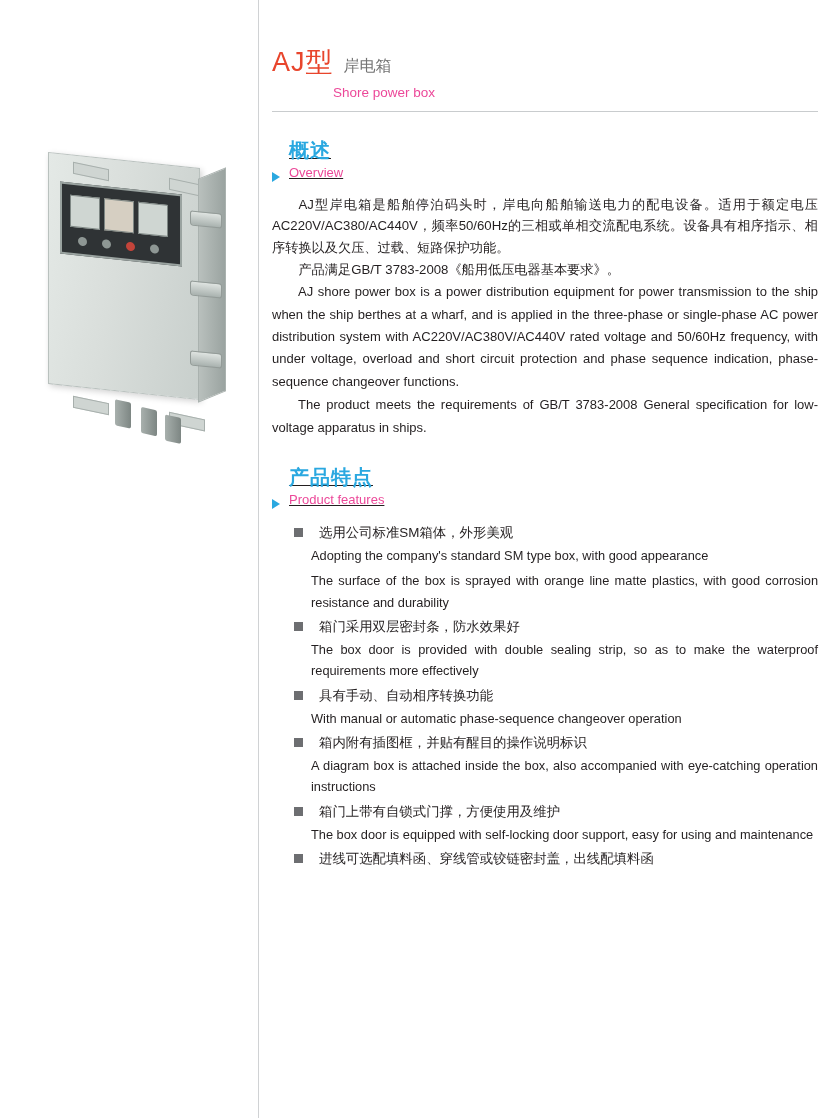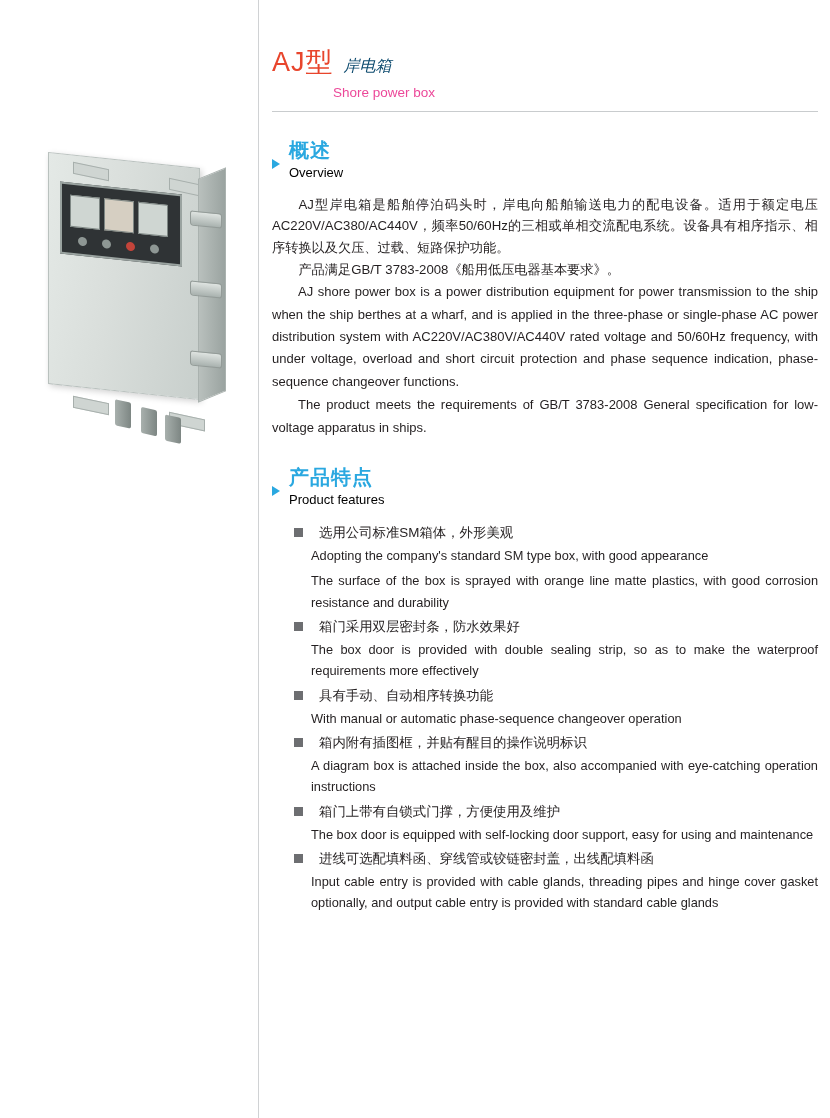--- a/index.html
+++ b/index.html
@@ -150,61 +150,61 @@
     align-items: baseline;
     gap: 10px;
   }
   .title-model {
     font-size: 27px;
     color: #e8452c;
     letter-spacing: 1px;
   }
   .title-cn {
     font-size: 16px;
-    color: #0c4a6e;
-    font-style: italic;
+    color: #737373;
   }
   .title-en {
     font-size: 13.5px;
     color: #ec4899;
     margin-top: 5px;
     margin-left: 61px;
   }
   .title-rule {
     margin-top: 11px;
     border-bottom: 1px solid #c9ccce;
     width: 546px;
   }
   
   .section {
     margin-top: 26px;
   }
   .sec-head {
     display: flex;
-    align-items: center;
+    align-items: flex-end;
     gap: 9px;
+    text-decoration: underline;
   }
   .sec-arrow {
     width: 0;
     height: 0;
     border-left: 8px solid #2aa8e0;
     border-top: 5.5px solid transparent;
     border-bottom: 5.5px solid transparent;
     margin-top: 9px;
   }
   .sec-titles { line-height: 1.22; }
   .sec-cn {
     font-size: 20px;
     color: #2aa8e0;
     font-weight: bold;
     letter-spacing: 1px;
   }
   .sec-en {
     font-size: 13px;
-    color: #000000;
+    color: #ec4899;
     margin-top: 2px;
   }
   .body-text {
     margin-top: 12px;
     font-size: 13.2px;
     line-height: 1.62;
     color: #231f20;
     text-align: justify;
     width: 546px;
   }
@@ -364,20 +364,19 @@
             <span>箱门上带有自锁式门撑，方便使用及维护</span>
           </div>
           <div class="feat-en">The box door is equipped with self-locking door support, easy for using and maintenance</div>
         </div>
 
         <div class="feature">
           <div class="feat-cn">
             <span class="bullet-sq"></span>
             <span>进线可选配填料函、穿线管或铰链密封盖，出线配填料函</span>
           </div>
-          <div class="feat-en">Input cable entry is provided with cable glands, threading pipes and hinge cover gasket optionally, and output cable entry is provided with standard cable glands</div>
         </div>
 
       </div>
     </div>
 
   </div>
 </div>
 
 </body></html>

